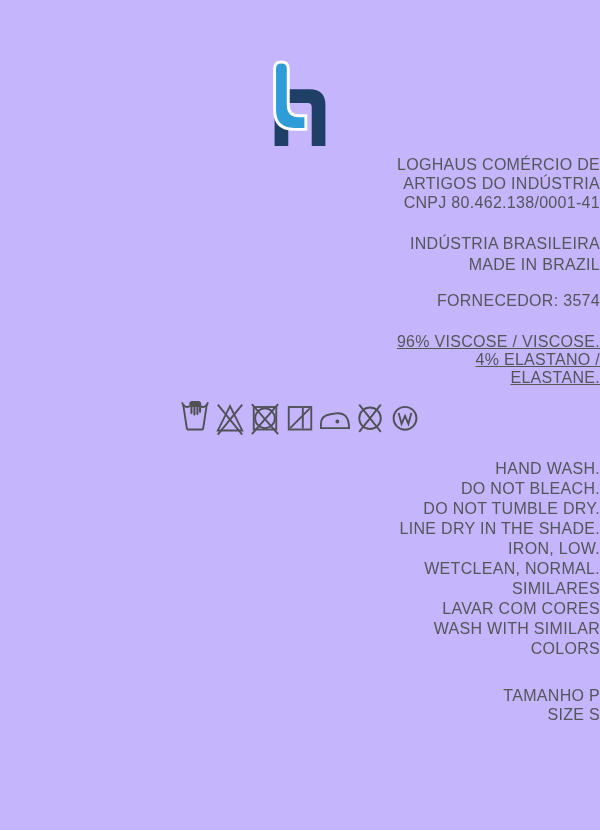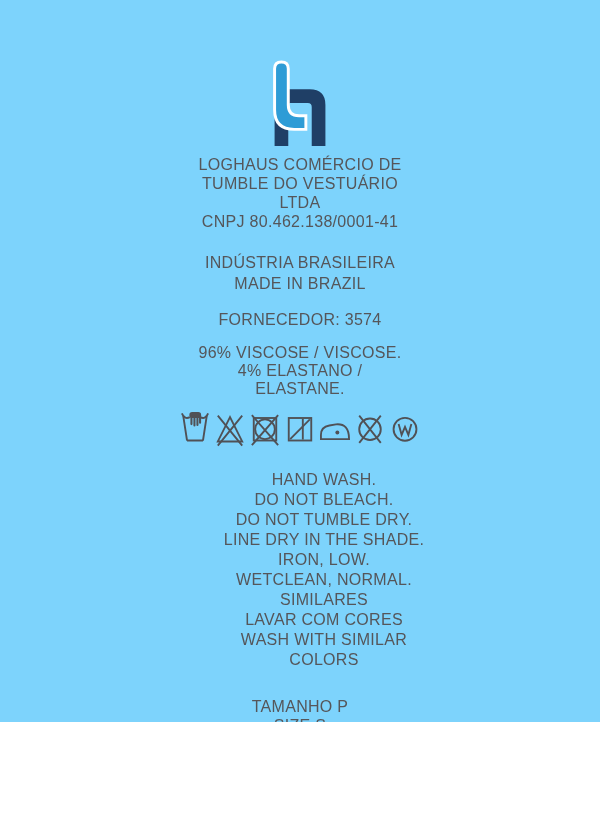--- a/index.html
+++ b/index.html
@@ -1,32 +1,32 @@
 <!DOCTYPE html>
 <html><head>
 <meta charset="utf-8">
 <style>
   html, body { margin: 0; padding: 0; background: #ffffff; }
   .page {
-    width: 600px; height: 722px;
+    width: 600px; height: 830px;
     position: relative;
-    background: #7dd3fc;
+    background: #c4b5fd;
     font-family: "Liberation Sans", sans-serif;
     color: #55565A;
-    text-align: center;
+    text-align: right;
     letter-spacing: 0.3px;
     overflow: hidden;
     margin: 0 auto;
   }
   .logo { display: block; margin: 60px auto 0 auto; width: 56px; height: 86px; }
   .block { font-size: 16px; }
   .company      { margin-top: 9px;  line-height: 19px; }
   .origin       { margin-top: 21px; line-height: 21px; }
   .supplier     { margin-top: 16px; line-height: 20px; }
-  .composition  { margin-top: 14px; line-height: 18px; }
+  .composition  { margin-top: 22px; line-height: 18px; text-decoration: underline; }
   .symbols {
     margin-top: 5px;
     display: flex; justify-content: center; align-items: center; gap: 1px;
   }
   .symbols svg { display: block; }
   .care         { margin-top: 22px; line-height: 20px; padding-left: 48px; }
   .size         { margin-top: 27px; line-height: 19px; }
   .sym { stroke: #505156; stroke-width: 2; fill: none; }
   .symfill { fill: #505156; stroke: none; }
 </style>
@@ -37,22 +37,21 @@
 
   <svg class="logo" viewBox="0 0 56 88">
 
     <path d="M2 88 V46 Q2 30 18 30 H38 Q54 30 54 46 V88 H40 V48 Q40 44 36 44 H18 Q16 44 16 48 V88 Z" fill="#1F3F66"></path>
 
     <path d="M2 9 Q2 2 9 2 Q16 2 16 9 V46 Q16 57 27 57 H34 V71 H22 Q2 71 2 51 Z" fill="#2E9CD6" stroke="#ffffff" stroke-width="3"></path>
   </svg>
 
   <div class="block company">
     <div>LOGHAUS COMÉRCIO DE</div>
-    <div>TUMBLE DO VESTUÁRIO</div>
-    <div>LTDA</div>
+    <div>ARTIGOS DO INDÚSTRIA</div>
     <div>CNPJ 80.462.138/0001-41</div>
   </div>
 
   <div class="block origin">
     <div>INDÚSTRIA BRASILEIRA</div>
     <div>MADE IN BRAZIL</div>
   </div>
 
   <div class="block supplier">
     <div>FORNECEDOR: 3574</div>

